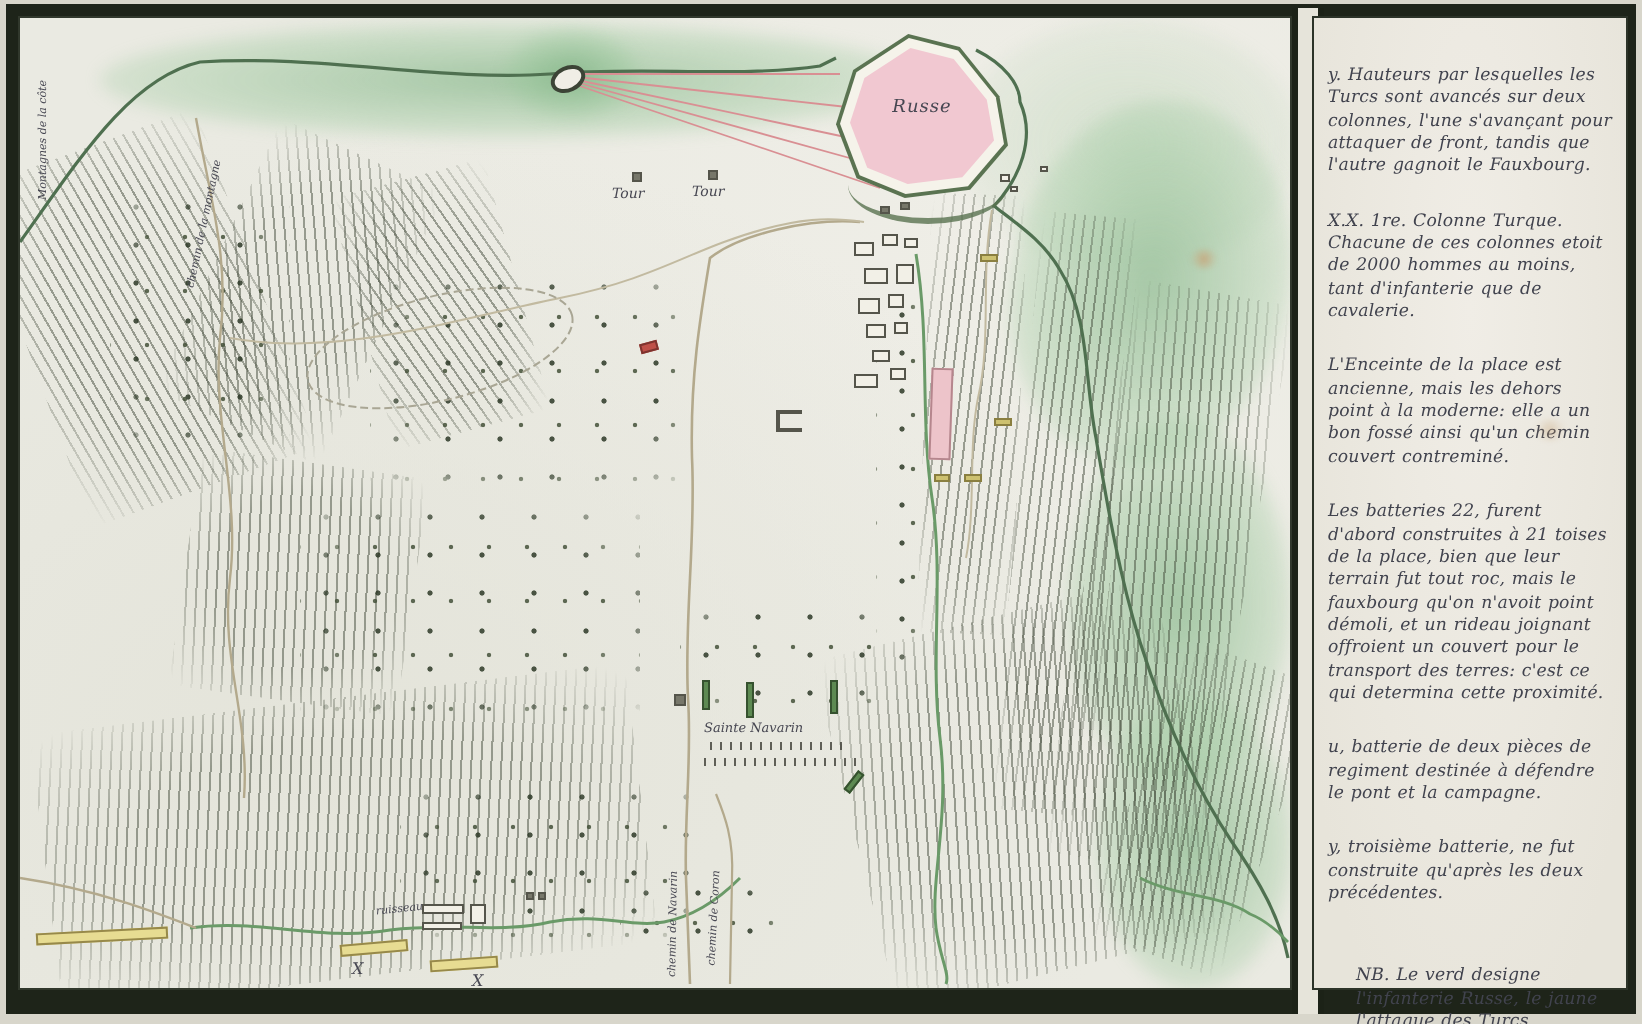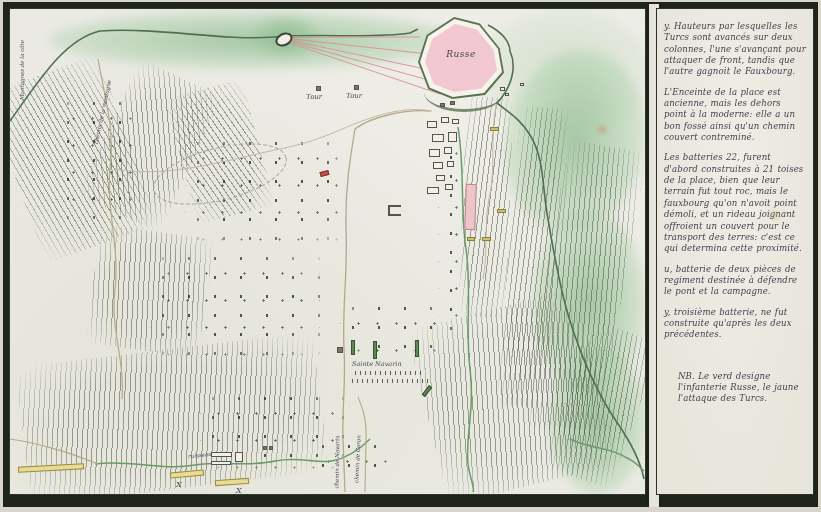--- a/index.html
+++ b/index.html
@@ -57,21 +57,21 @@
   .unit.trench{background:#edc4ca;border:1px solid #b5868d;}
   .island{position:absolute;left:265px;top:24px;width:14px;height:9px;z-index:6;
       background:#f0eee6;border:2px solid #3c4436;border-radius:50%;transform:rotate(-25deg);}
   .ticks{position:absolute;z-index:6;height:4px;opacity:.8;
       background:repeating-linear-gradient(90deg,#3d3d35 0 1px, rgba(0,0,0,0) 1px 5px);}
   .maplabel{position:absolute;z-index:8;font-style:italic;color:#474752;white-space:nowrap;}
   .stain{position:absolute;border-radius:50%;z-index:9;
       background:radial-gradient(circle,#c8a376cc 0%,#c8a37622 60%,#c8a37600 100%);filter:blur(1px);}
   
   .panel-inner{position:absolute;inset:8px 7px;color:#41434e;}
-  .panel p{font-style:italic;font-size:8.6px;line-height:1.32;margin:4px 0 9px 0;
+  .panel p{font-style:italic;font-size:8.6px;line-height:1.32;margin:16px 0 9px 0;
       letter-spacing:.1px;word-spacing:.5px;}
   .panel p.nb{margin-top:30px;padding-left:14px;}
 </style>
 </head>
 <body>
 
 <div class="shot">
   <div class="frame"></div>
 
   <div class="paper map">
@@ -220,20 +220,21 @@
     <div class="maplabel" style="left:-38px;top:58px;width:100px;font-size:5.5px;text-align:center;transform:rotate(-90deg);">Montagnes de la côte</div>
 
     <div class="stain" style="left:585px;top:115px;width:14px;height:11px;"></div>
   </div>
 
   <div class="divider"></div>
 
   <div class="paper panel">
     <div class="panel-inner">
       <p>y. Hauteurs par lesquelles les Turcs sont avancés sur deux colonnes, l'une s'avançant pour attaquer de front, tandis que l'autre gagnoit le Fauxbourg.</p>
+      <p>X.X. 1re. Colonne Turque. Chacune de ces colonnes etoit de 2000 hommes au moins, tant d'infanterie que de cavalerie.</p>
       <p>L'Enceinte de la place est ancienne, mais les dehors point à la moderne: elle a un bon fossé ainsi qu'un chemin couvert contreminé.</p>
       <p>Les batteries 22, furent d'abord construites à 21 toises de la place, bien que leur terrain fut tout roc, mais le fauxbourg qu'on n'avoit point démoli, et un rideau joignant offroient un couvert pour le transport des terres: c'est ce qui determina cette proximité.</p>
       <p>u, batterie de deux pièces de regiment destinée à défendre le pont et la campagne.</p>
       <p>y, troisième batterie, ne fut construite qu'après les deux précédentes.</p>
       <p class="nb">NB. Le verd designe l'infanterie Russe, le jaune l'attaque des Turcs.</p>
     </div>
     <div class="stain" style="left:110px;top:200px;width:16px;height:12px;opacity:.5;"></div>
   </div>
 </div>
 

